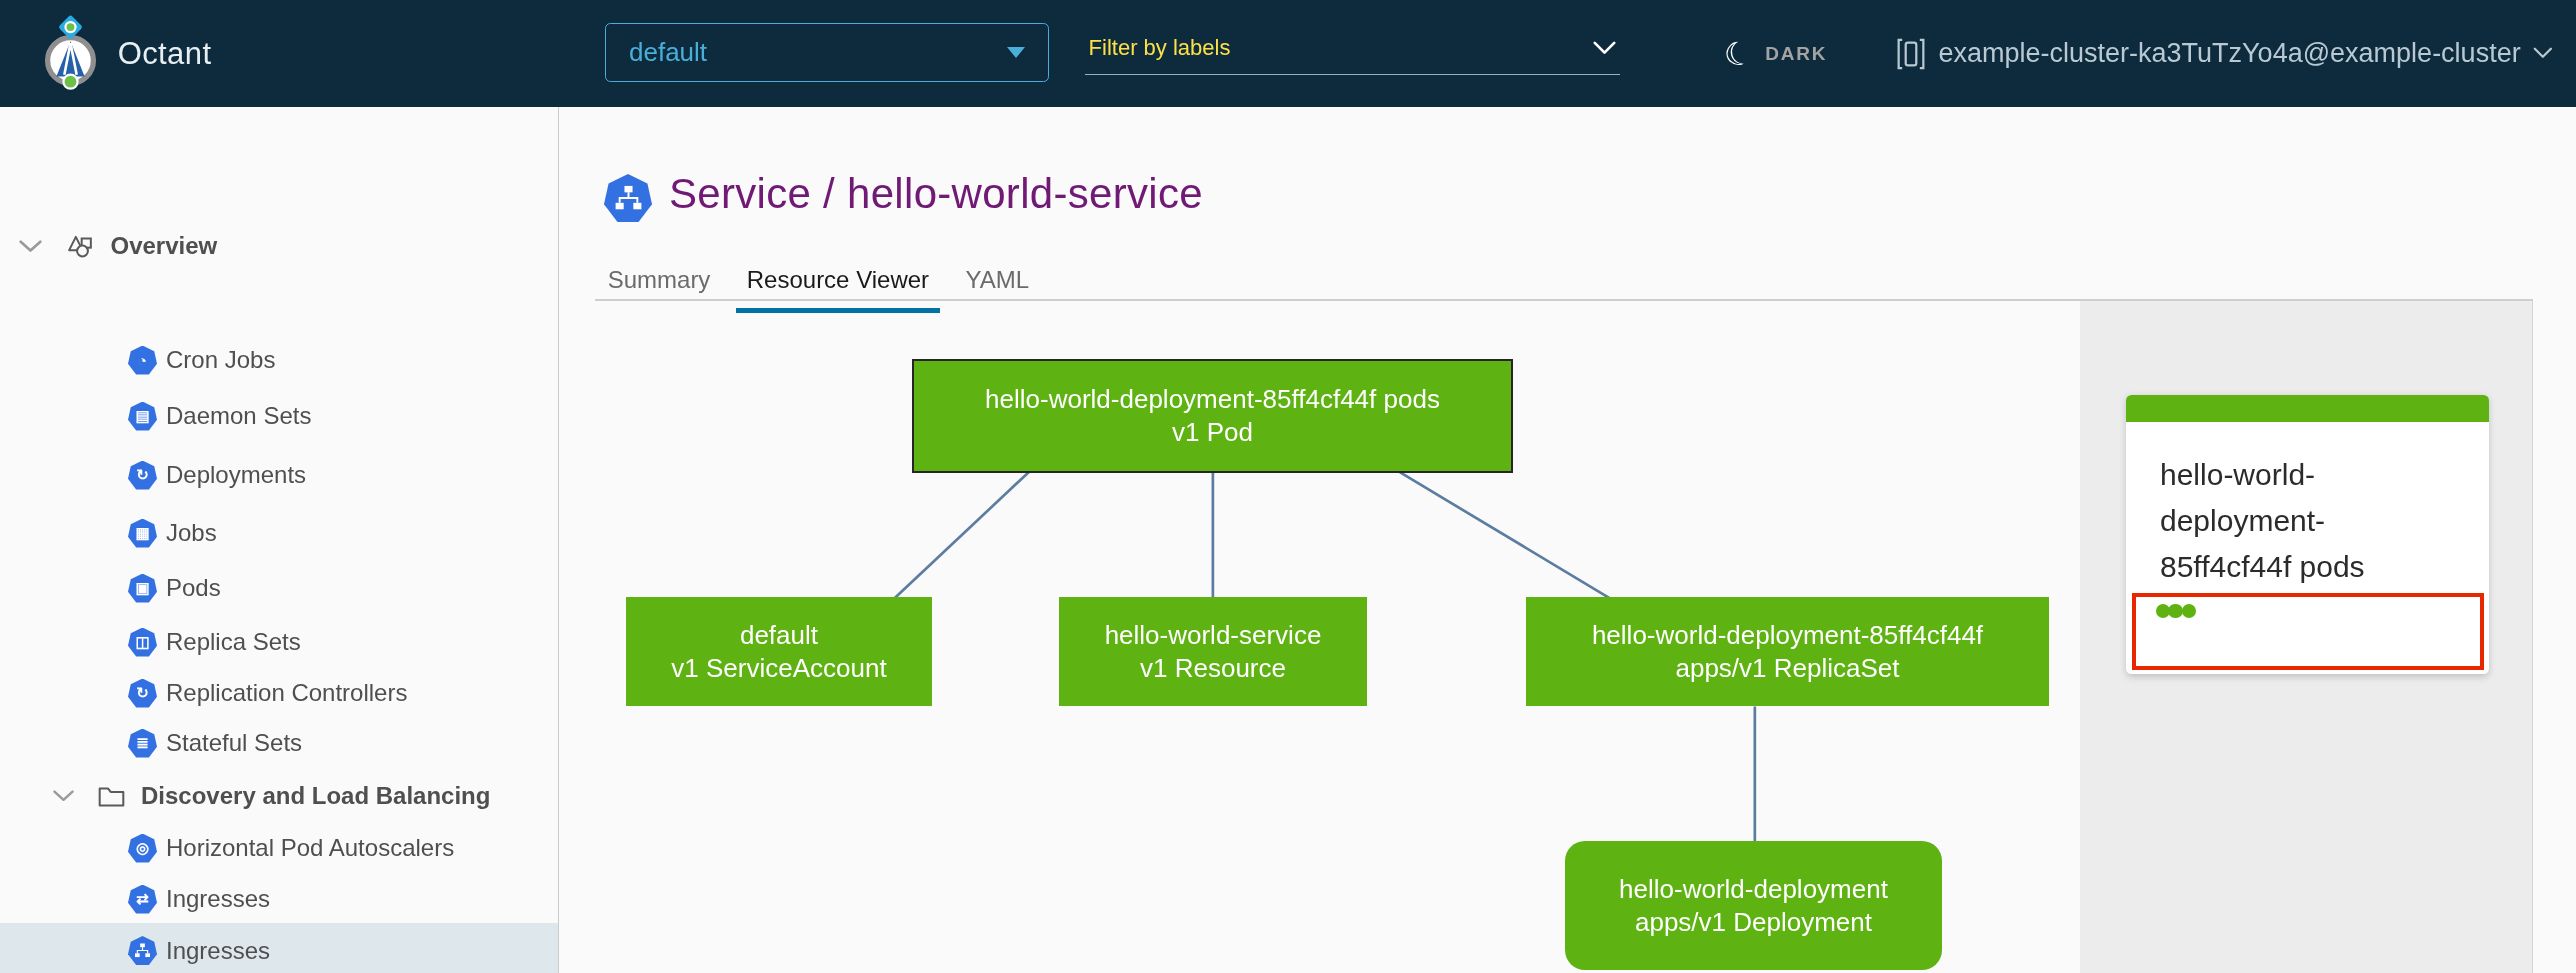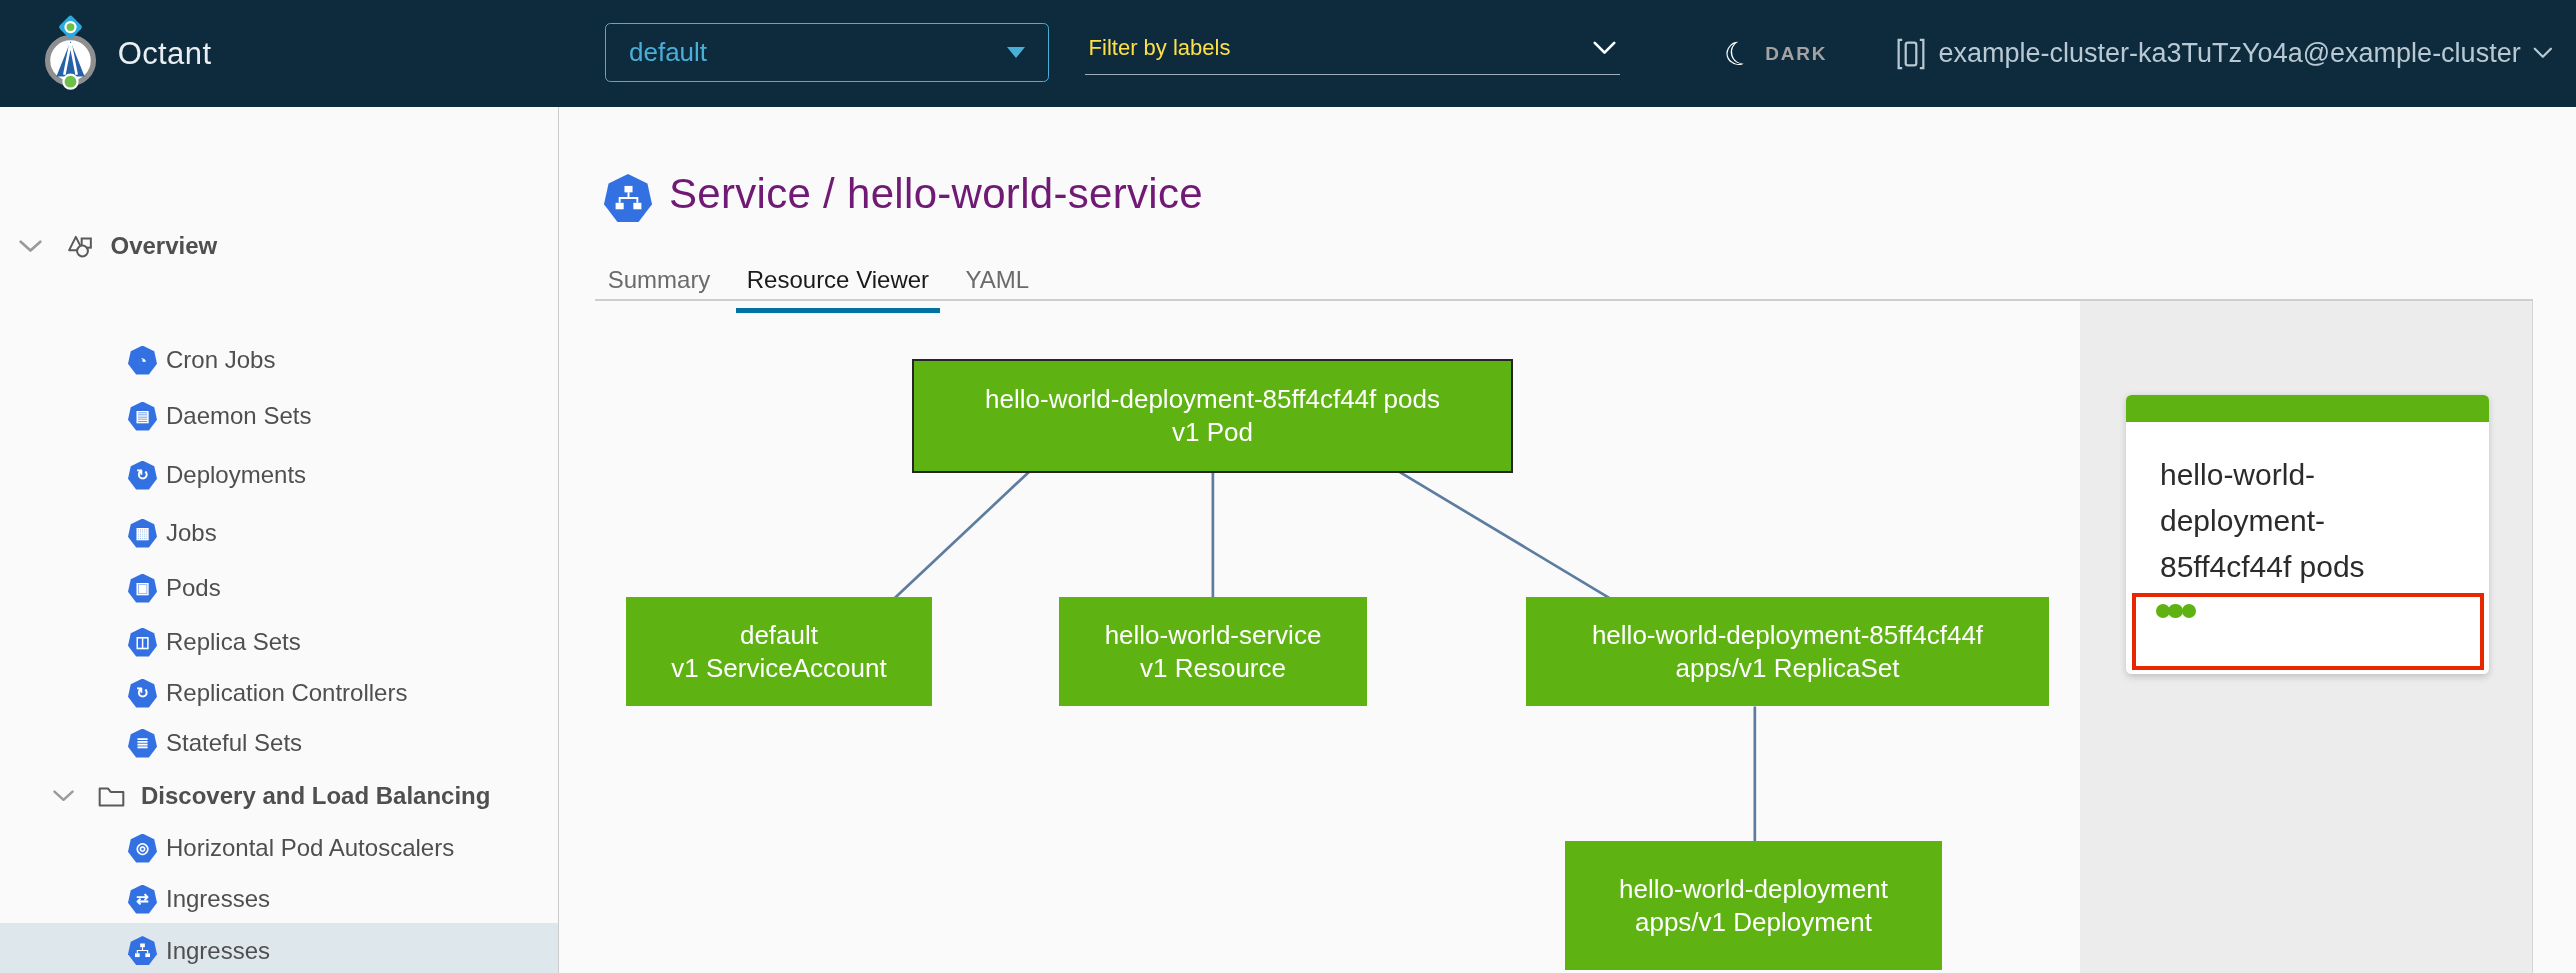--- a/index.html
+++ b/index.html
@@ -44,21 +44,21 @@
   .rule { position:absolute; left:595px; top:299px; width:1938px; height:1.8px; background:#cecece; }
 
   
   .edges { position:absolute; left:0; top:0; width:2576px; height:973px; pointer-events:none; }
   .node { position:absolute; background:#5eb312; color:#fff; display:flex; flex-direction:column; align-items:center; justify-content:center; text-align:center; font-size:26px; line-height:33px; cursor:pointer; }
   .node.selected { border:2.7px solid #262626; }
   .node-pod { left:912px; top:359px; width:601px; height:114px; }
   .node-sa  { left:626px;  top:597px; width:306px; height:109px; }
   .node-svc { left:1059px; top:597px; width:308px; height:109px; }
   .node-rs  { left:1494px; top:597px; width:523px; height:109px;margin-left:32px; }
-  .node-dep { left:1565px; top:841px; width:377px; height:129px; }
+  .node-dep { left:1565px; top:841px; width:377px; height:129px;border-radius:20px; }
 
   
   .panel { position:absolute; left:2080px; top:301px; width:453px; height:673px; background:#ececec; border-right:1.8px solid #d4d4d4; }
   .card { position:absolute; left:46px; top:94px; width:363px; height:279px; background:#ffffff; border-radius:5.4px; box-shadow:0 2.7px 7.2px rgba(0,0,0,.18); }
   .card-green { height:27px; background:#5eb312; border-radius:5.4px 5.4px 0 0; }
   .card-title { padding:30px 36px 0 34px; font-size:30px; line-height:46px; color:#2b2b2b; }
   .redbox { position:absolute; left:6.3px; top:198px; width:352px; height:77px; border:4.5px solid #e62700; background:#fff; padding:7.2px 0 0 19.7px; display:flex; align-items:flex-start; }
   .dot { width:14.3px; height:14.3px; border-radius:50%; background:#5eb312; display:inline-block; margin-right:0.9px; }
   .dot:nth-child(2) { margin-left:-2.7px; margin-top:-1.8px; }
   .dot:nth-child(3) { margin-left:-1.8px; }

